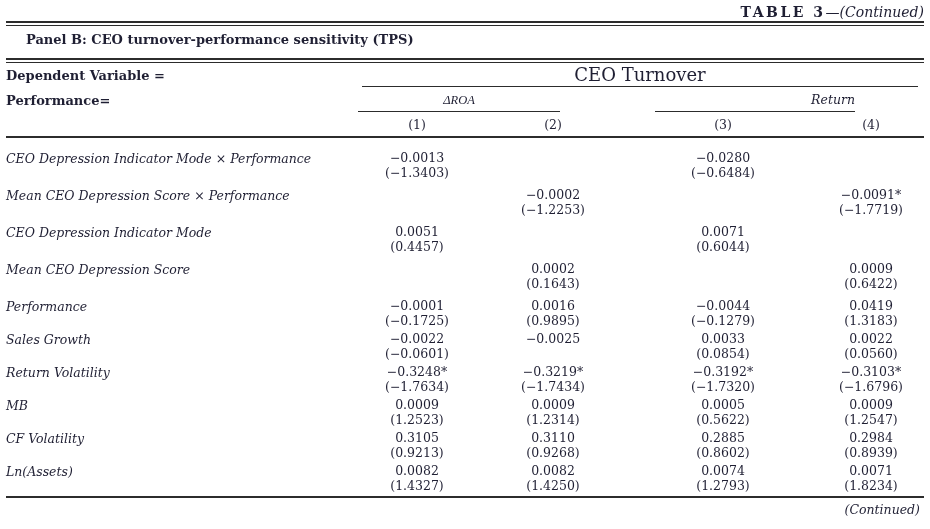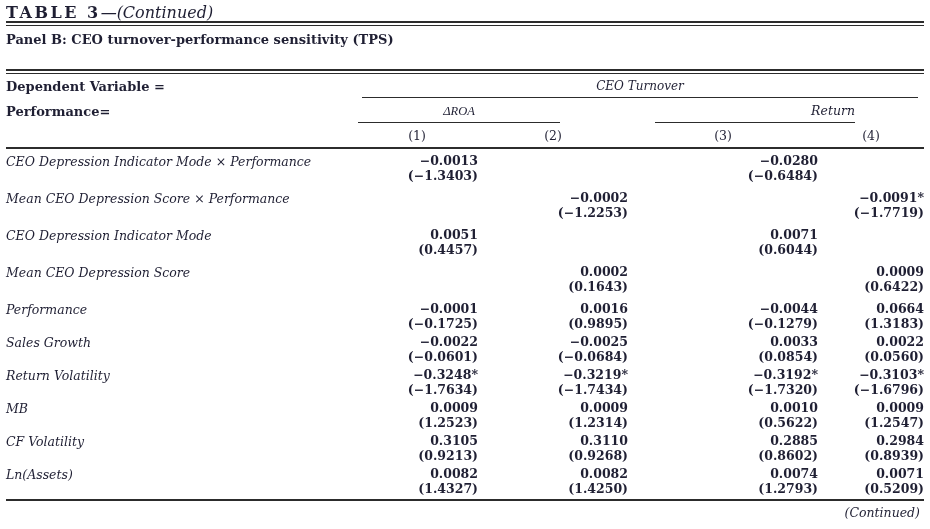--- a/index.html
+++ b/index.html
@@ -5,53 +5,53 @@
   html, body { margin:0; padding:0; background:#ffffff; }
   body {
     width:930px; height:529px; overflow:hidden;
     font-family:"DejaVu Serif", serif;
     color:#1f1f33;
     -webkit-font-smoothing:antialiased;
   }
   .page { box-sizing:border-box; width:930px; height:529px; padding:4px 6px 0 6px; }
 
   
-  .title { text-align:left; font-size:16px; height:17px; line-height:17px; }
+  .title { text-align:right; font-size:14px; height:17px; line-height:17px; }
   .title .tlabel { font-weight:bold; letter-spacing:2.5px; }
   .title .tsuffix { font-style:italic; letter-spacing:0; }
 
   
   .rule-double { height:2px; border-top:2px solid #2c2c2c; border-bottom:1px solid #2c2c2c; }
   .rule-thick  { border-top:2px solid #2c2c2c; height:0; }
 
   
-  .panel { font-weight:bold; font-size:13px; padding:6px 0 22px 0; }
+  .panel { font-weight:bold; font-size:13px; padding:6px 0 11px 0;margin-left:20px; }
 
   
   .grid5 { display:grid; grid-template-columns:350px 122px 150px 190px 106px; }
   .hlabel { font-weight:bold; font-size:13px; align-self:end; padding-bottom:4px; }
   .span4 { grid-column:2 / 6; }
   .span-inner { margin:0 6px; text-align:center; }
-  .span-inner .spantext { font-style:italic; font-size:12px; line-height:16px; padding-top:4px; }
+  .span-inner .spantext { font-size:18px; line-height:16px; padding-top:4px; }
   .uline { border-bottom:1.5px solid #2c2c2c; height:3px; }
 
   .g1 { grid-column:2 / 4;font-family:Liberation Serif, serif; }
   .g2 { grid-column:4 / 6; }
   .g1 .grp { margin-left:2px;  margin-right:68px; text-align:center; }
   .g2 .grp { margin-left:27px; margin-right:69px; text-align:right; }
   .grp .spantext { font-style:italic; font-size:12.5px; line-height:16px; padding-top:5px; }
 
   .colnum { text-align:center; font-size:12.5px; padding:5px 0 4px 0; }
 
   
-  .tbody { padding-top:4px; }
+  .tbody { padding-top:12px; }
   .trow  { padding-bottom:3px; }
   .trow.gap { padding-bottom:7px; }
   .rlabel { font-style:italic; font-size:12.5px; line-height:15px; padding-top:1px; }
-  .cell { text-align:right;font-weight:bold; }
+  .cell { text-align:center; }
   .coef, .tstat { height:15px; line-height:15px; font-size:12.5px; }
 
   
   .footer { text-align:right; font-style:italic; font-size:12.5px; padding:4px 4px 0 0; }
 </style>
 </head>
 <body>
 
 <div class="page">
 
@@ -189,34 +189,33 @@
         </div>
       <div class="cell">
           <div class="coef">0.0016</div>
           <div class="tstat">(0.9895)</div>
         </div>
       <div class="cell">
           <div class="coef">−0.0044</div>
           <div class="tstat">(−0.1279)</div>
         </div>
       <div class="cell">
-          <div class="coef">0.0664</div>
+          <div class="coef">0.0419</div>
           <div class="tstat">(1.3183)</div>
         </div>
     </div>
 
     <div class="grid5 trow">
       <div class="rlabel">Sales Growth</div>
       <div class="cell">
           <div class="coef">−0.0022</div>
           <div class="tstat">(−0.0601)</div>
         </div>
       <div class="cell">
           <div class="coef">−0.0025</div>
-          <div class="tstat">(−0.0684)</div>
         </div>
       <div class="cell">
           <div class="coef">0.0033</div>
           <div class="tstat">(0.0854)</div>
         </div>
       <div class="cell">
           <div class="coef">0.0022</div>
           <div class="tstat">(0.0560)</div>
         </div>
     </div>
@@ -245,21 +244,21 @@
       <div class="rlabel">MB</div>
       <div class="cell">
           <div class="coef">0.0009</div>
           <div class="tstat">(1.2523)</div>
         </div>
       <div class="cell">
           <div class="coef">0.0009</div>
           <div class="tstat">(1.2314)</div>
         </div>
       <div class="cell">
-          <div class="coef">0.0010</div>
+          <div class="coef">0.0005</div>
           <div class="tstat">(0.5622)</div>
         </div>
       <div class="cell">
           <div class="coef">0.0009</div>
           <div class="tstat">(1.2547)</div>
         </div>
     </div>
 
     <div class="grid5 trow">
       <div class="rlabel">CF Volatility</div>
@@ -291,21 +290,21 @@
       <div class="cell">
           <div class="coef">0.0082</div>
           <div class="tstat">(1.4250)</div>
         </div>
       <div class="cell">
           <div class="coef">0.0074</div>
           <div class="tstat">(1.2793)</div>
         </div>
       <div class="cell">
           <div class="coef">0.0071</div>
-          <div class="tstat">(0.5209)</div>
+          <div class="tstat">(1.8234)</div>
         </div>
     </div>
 
   </div>
 
   <div class="rule-thick"></div>
 
   <div class="footer">(Continued)</div>
 
 </div>

